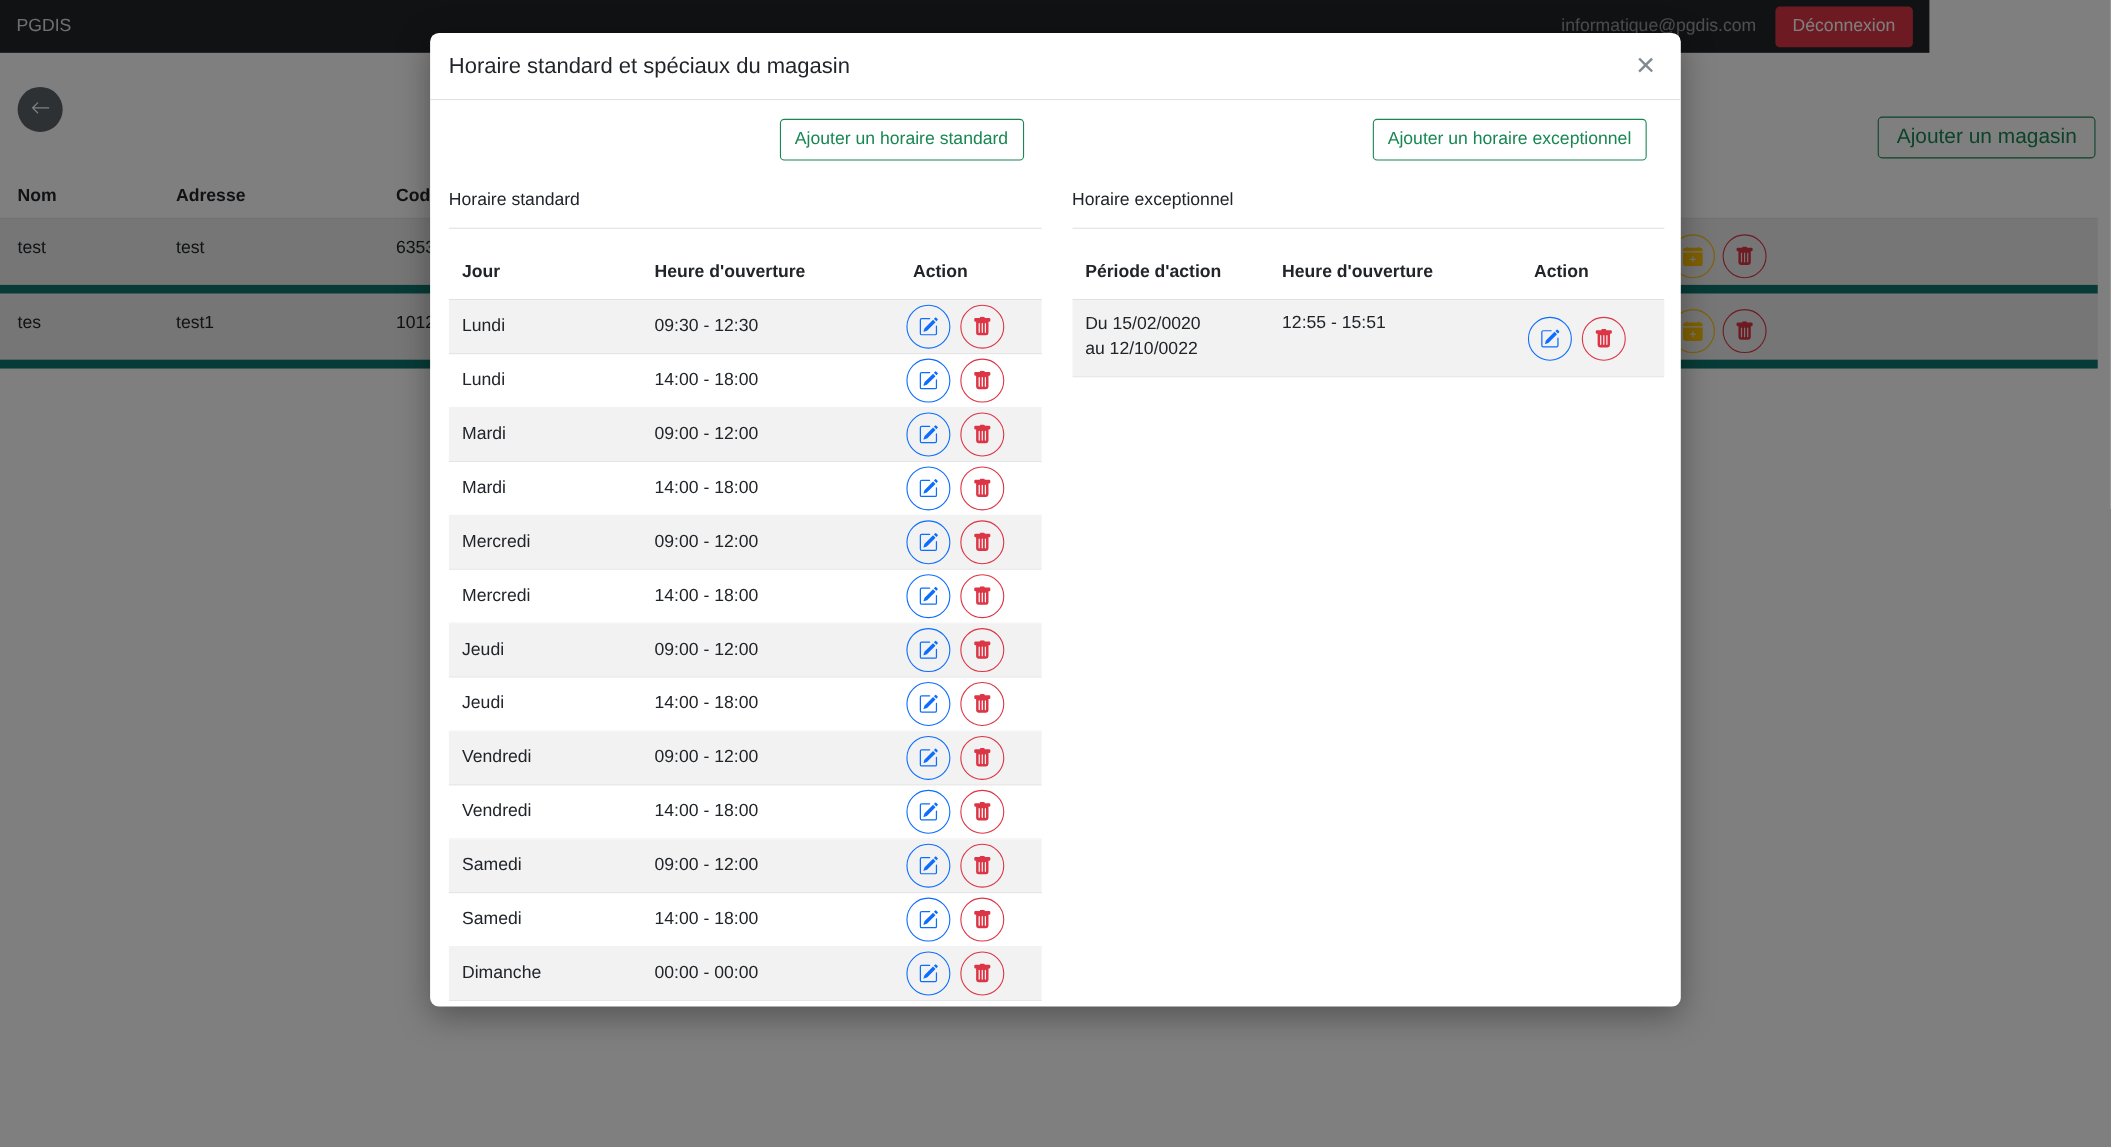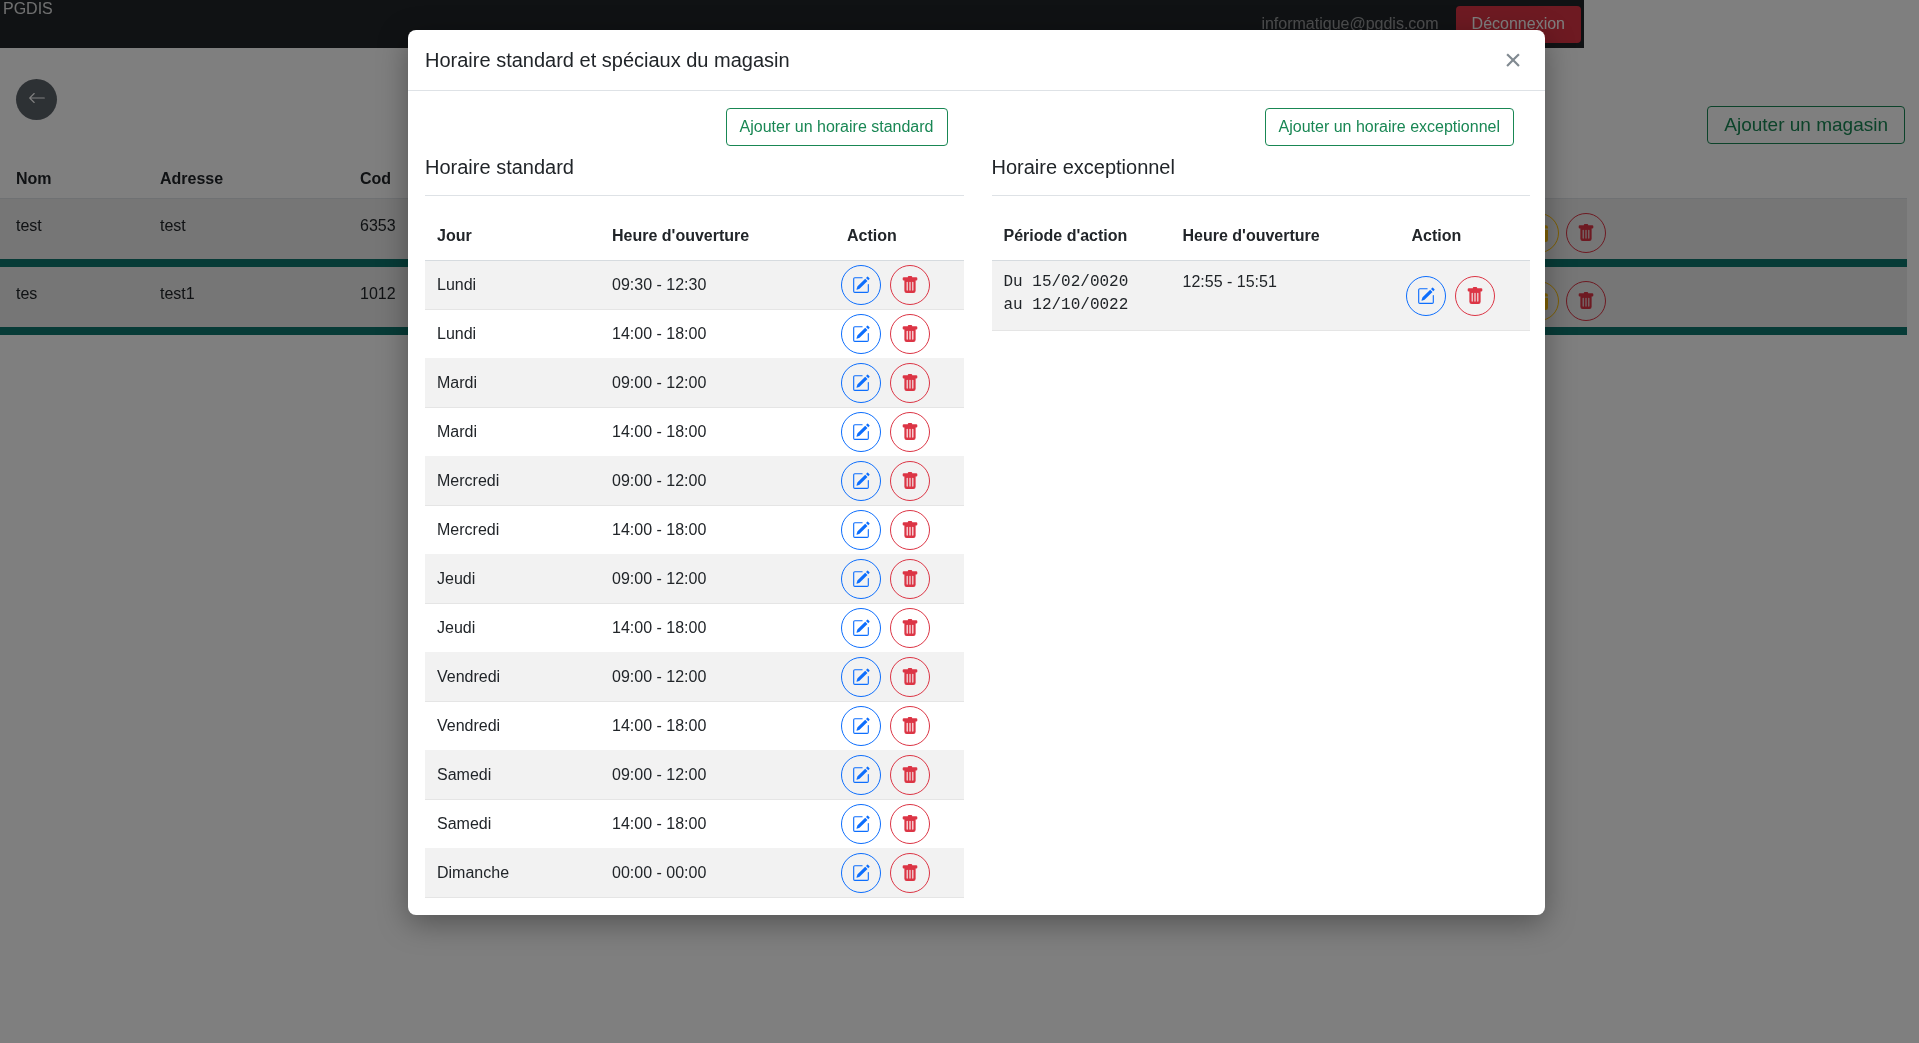--- a/index.html
+++ b/index.html
@@ -7,22 +7,22 @@
     --navbar-bg:#212529; --border:#dee2e6; --stripe:#f2f2f2; --text:#212529;
   }
   *{box-sizing:border-box; margin:0; padding:0;}
   html,body{width:1919px; height:1043px; overflow:hidden;}
   body{
     font-family:"Liberation Sans", sans-serif;
     font-size:16px; color:var(--text); background:#fff; position:relative;
   }
   
   .navbar{
-    position:absolute; top:0; left:0; width:1584px; height:48px;
-    background:var(--navbar-bg); display:flex; padding:0 3px;
+    position:absolute; top:0; left:0; width:1754px; height:48px;
+    background:var(--navbar-bg); display:flex; align-items:center; padding:0 15px;
   }
   .brand{color:rgba(255,255,255,.85); font-size:16px;}
   .nav-right{margin-left:auto; display:flex; align-items:center; gap:17px;}
   .nav-email{color:rgba(255,255,255,.55); font-size:16px;}
   .logout-btn{
     background:var(--red); color:#ffffff; border:none; border-radius:4px;
     font-size:16px; padding:8px 16px; height:37px; cursor:pointer;
     font-family:inherit;
   }
   .back-btn{
@@ -53,57 +53,57 @@
     width:40px; height:40px; border-radius:50%; background:transparent;
     display:flex; align-items:center; justify-content:center; cursor:pointer; border:1px solid;
   }
   .icon-circle svg{display:block;}
   .circle-yellow{border-color:var(--yellow); color:var(--yellow);}
   .circle-red{border-color:var(--red); color:var(--red);}
   .circle-blue{border-color:var(--blue); color:var(--blue);}
   
   .backdrop{position:absolute; inset:0; background:rgba(0,0,0,.5); z-index:10;}
   .modal{
-    position:absolute; left:408px; top:30px; width:1137px; height:885px; z-index:20;
+    position:absolute; left:391px; top:30px; width:1137px; height:885px; z-index:20;
     background:#fff; border-radius:8px; box-shadow:0 8px 30px rgba(0,0,0,.35);
   }
   .modal-header{
     position:relative; height:61px; border-bottom:1px solid var(--border);
     display:flex; align-items:center; padding:0 17px;
   }
   .modal-title{font-size:20px; font-weight:normal; color:#212529;}
   .modal-close{
     position:absolute; right:10px; top:8px; width:44px; height:44px; border:none;
     background:transparent; color:#818a91; font-size:30px; line-height:1; cursor:pointer;
     font-family:inherit;
   }
   .modal-body{display:flex; gap:28px; padding:17px 15px 15px 17px;}
   .sched-col{flex:1; min-width:0;}
   .btn-row{display:flex; justify-content:flex-end; padding-right:16px;}
   .add-sched-btn{
     height:38px; padding:0 13px; background:#fff; border:1px solid var(--green);
     color:var(--green); border-radius:4px; font-size:16px; font-family:inherit; cursor:pointer;
   }
-  .section-label{margin-top:10px; font-size:20px;}
+  .section-label{margin-top:27px; font-size:16px;}
   .sched-col hr{border:none; border-top:1px solid var(--border); margin-top:16px;}
   .sched-table{margin-top:16px;}
   .h-row{
     display:grid; height:49px; align-items:center; font-weight:bold;
     border-bottom:1px solid #d6dbdf;
   }
   .std-grid{grid-template-columns:175px 235px 1fr;}
   .exc-grid{grid-template-columns:179px 229px 1fr;}
   .h-row > span{padding-left:12px;}
   .s-row{
     display:grid; min-height:49px; align-items:center;
     border-bottom:1px solid rgba(0,0,0,.05);
   }
   .s-row:nth-child(odd){background:var(--stripe);}
   .s-row > span{padding-left:12px;}
-  .s-row .cell-multiline{padding:10px 0 10px 12px; line-height:1.45; align-self:start;font-family:Liberation Mono, monospace;}
+  .s-row .cell-multiline{padding:10px 0 10px 12px; line-height:1.45; align-self:start;}
   .s-row .cell-top{align-self:start; padding-top:12px;}
   .actions-cell{display:flex; gap:9px; align-items:center; padding-left:6px;}
   .actions-cell .icon-circle{width:40px; height:40px;}
 </style>
 </head>
 <body>
 
 <nav class="navbar">
   <span class="brand">PGDIS</span>
   <div class="nav-right">

